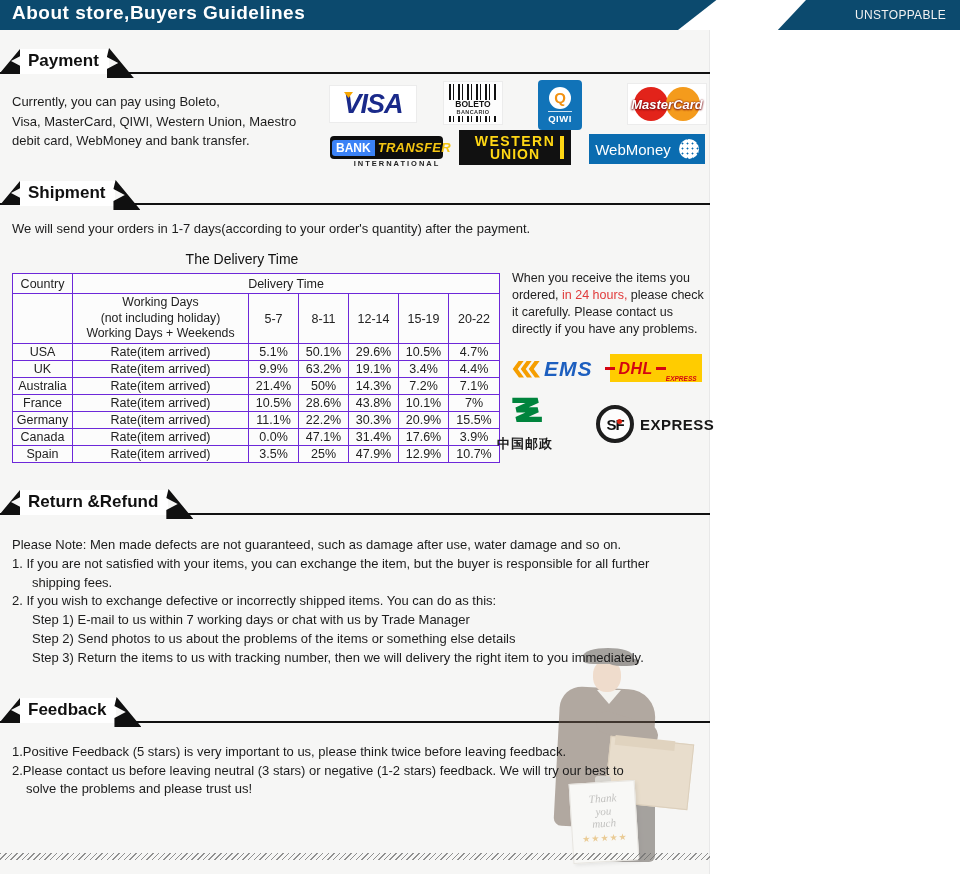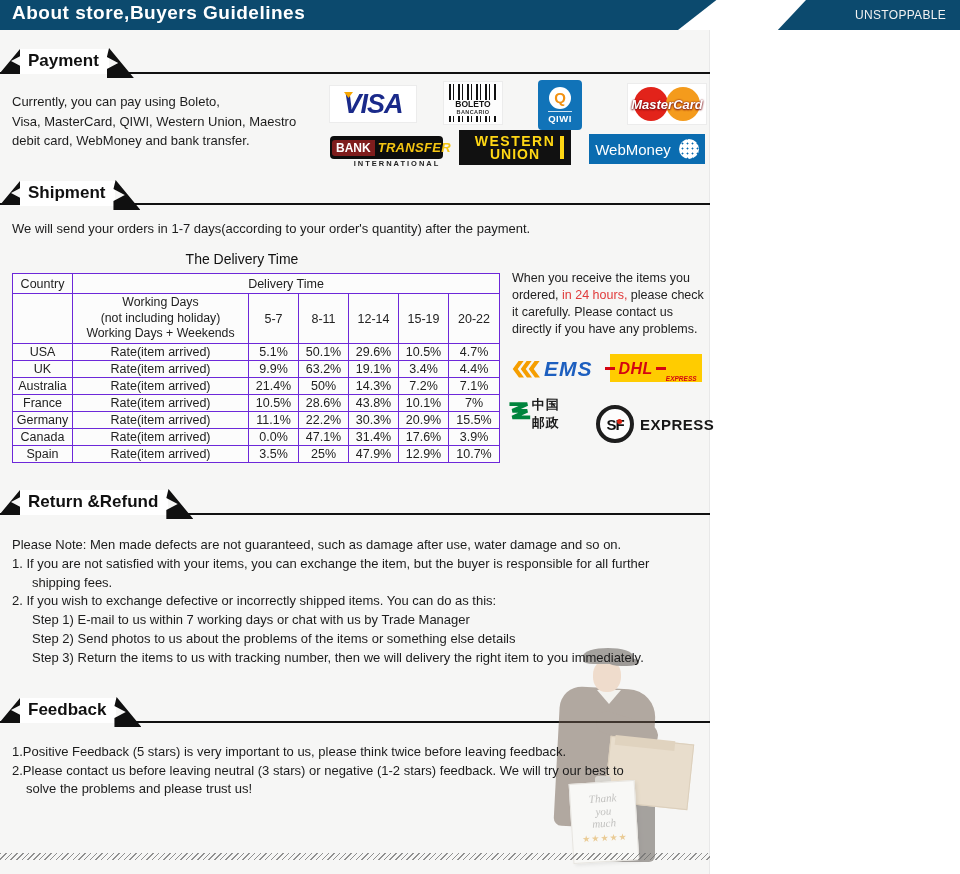--- a/index.html
+++ b/index.html
@@ -47,21 +47,21 @@
   .qiwi-q { color:#f29111; font-size:15px; font-weight:900; line-height:15px; }
   .qiwi-label { color:#fff; font-size:9.5px; font-weight:900; letter-spacing:.5px; border-top:1px solid rgba(255,255,255,.8); padding-top:1px; }
 
   .mastercard { left:628px; top:54px; width:78px; height:40px; background:#fff; box-shadow:0 0 0 1px #ececec; }
   .mc-red { position:absolute; left:6px; top:3px; width:34px; height:34px; border-radius:50%; background:#e2231a; }
   .mc-org { position:absolute; right:6px; top:3px; width:34px; height:34px; border-radius:50%; background:#f49b1c; }
   .mc-label { position:relative; z-index:2; color:#fff; font-size:13px; font-weight:bold; font-style:italic;
               text-shadow:0 1px 2px #7a0c12, 0 0 2px #7a0c12; }
 
   .banktransfer { left:330px; top:106px; width:113px; height:23px; background:#0d0d0d; border-radius:4px; justify-content:flex-start; padding:2px; }
-  .bt-bank { background:#7f1d1d; color:#fff; font-weight:900; font-size:12px; padding:1px 4px; border-radius:3px 0 0 3px; }
+  .bt-bank { background:#3b82f6; color:#fff; font-weight:900; font-size:12px; padding:1px 4px; border-radius:3px 0 0 3px; }
   .bt-transfer { color:#f4c512; font-weight:900; font-style:italic; font-size:13px; letter-spacing:.3px; padding-left:3px; }
   .bt-intl { position:absolute; left:352px; top:129px; width:90px; text-align:center; font-size:7.5px; font-weight:bold; color:#222; letter-spacing:2px; }
 
   .wunion { left:459px; top:100px; width:112px; height:35px; background:#111111; flex-direction:column; line-height:13px; }
   .wu-l1 { color:#ffd714; font-weight:900; font-size:14px; letter-spacing:1.5px; }
   .wu-l2 { color:#ffd714; font-weight:900; font-size:14px; letter-spacing:1px; }
   .wu-bar { position:absolute; right:7px; top:6px; width:4px; height:23px; background:#ffd714; }
 
   .webmoney { left:589px; top:104px; width:116px; height:30px; background:#0a6cb0; gap:8px; }
   .wm-label { color:#fff; font-size:15px; font-weight:normal; }
@@ -87,21 +87,21 @@
   .chev { width:12px; height:17px; background:#f59e00; margin-right:-4px;
           clip-path:polygon(100% 0,48% 50%,100% 100%,58% 100%,6% 50%,58% 0); }
   .ems-txt { font-size:21px; font-weight:900; font-style:italic; color:#1d5fbf; letter-spacing:1px; margin-left:8px; }
 
   .dhl { left:610px; top:324px; width:92px; height:28px; background:#ffcc00; flex-direction:row; justify-content:center; }
   .dhl-row { display:flex; align-items:center; gap:3px; }
   .dhl-dash { width:10px; height:3px; background:#d40511; }
   .dhl-txt { color:#d40511; font-size:16px; font-weight:900; font-style:italic; letter-spacing:.5px; line-height:15px; }
   .dhl-sub { color:#d40511; font-size:6.5px; font-style:italic; font-weight:bold; align-self:flex-end; margin-right:10px; }
 
-  .chinapost { left:505px; top:363px; flex-direction:row; width:66px; }
+  .chinapost { left:492px; top:363px; flex-direction:column; width:66px; }
   .cp-label { font-size:13px; font-weight:bold; color:#1a1a1a; letter-spacing:1px; margin-top:2px; }
 
   .sf { left:596px; top:375px; gap:6px; }
   .sf-ring { width:38px; height:38px; border-radius:50%; border:4px solid #1d1d1d; background:#fdfdfd;
              display:flex; align-items:center; justify-content:center; position:relative; }
   .sf-abbr { font-size:15px; font-weight:900; color:#111; letter-spacing:-1px; }
   .sf-dot { position:absolute; right:8px; top:10px; width:5px; height:5px; border-radius:50%; background:#d21; }
   .sf-label { font-size:15px; font-weight:900; color:#161616; letter-spacing:.5px; }
 
   

